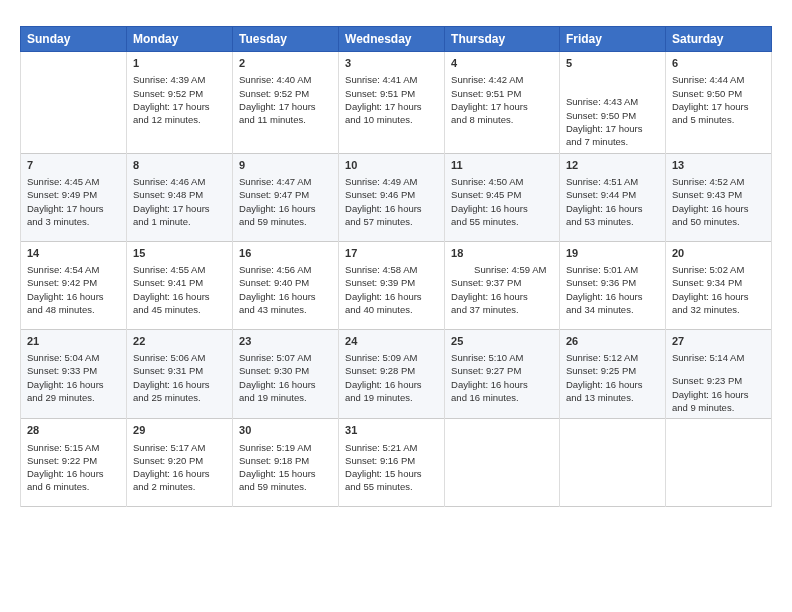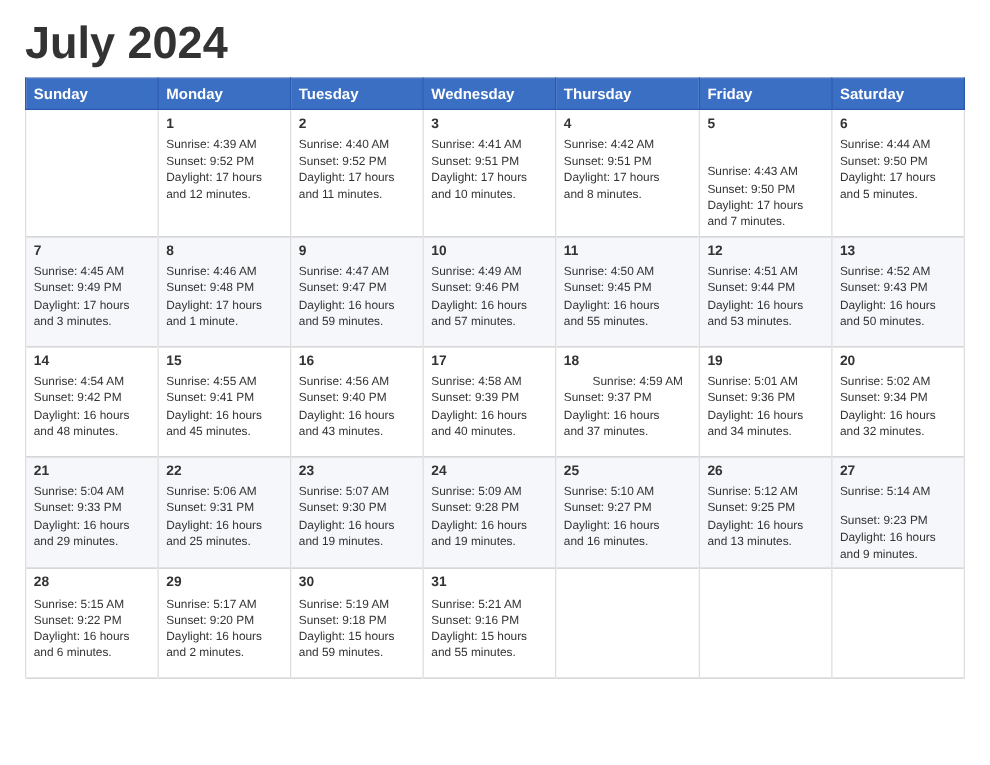--- a/index.html
+++ b/index.html
@@ -100,21 +100,20 @@
     .row-week {
       height: 88px;
     }
   </style>
 </head>
 <body>
 
 <div class="page">
   <div class="header">
     <div class="title-block">
-      <div class="month-year">July 2024</div>
     </div>
   </div>
 
   <table>
     <thead>
       <tr>
       <th>Sunday</th>
           <th>Monday</th>
           <th>Tuesday</th>
           <th>Wednesday</th>

